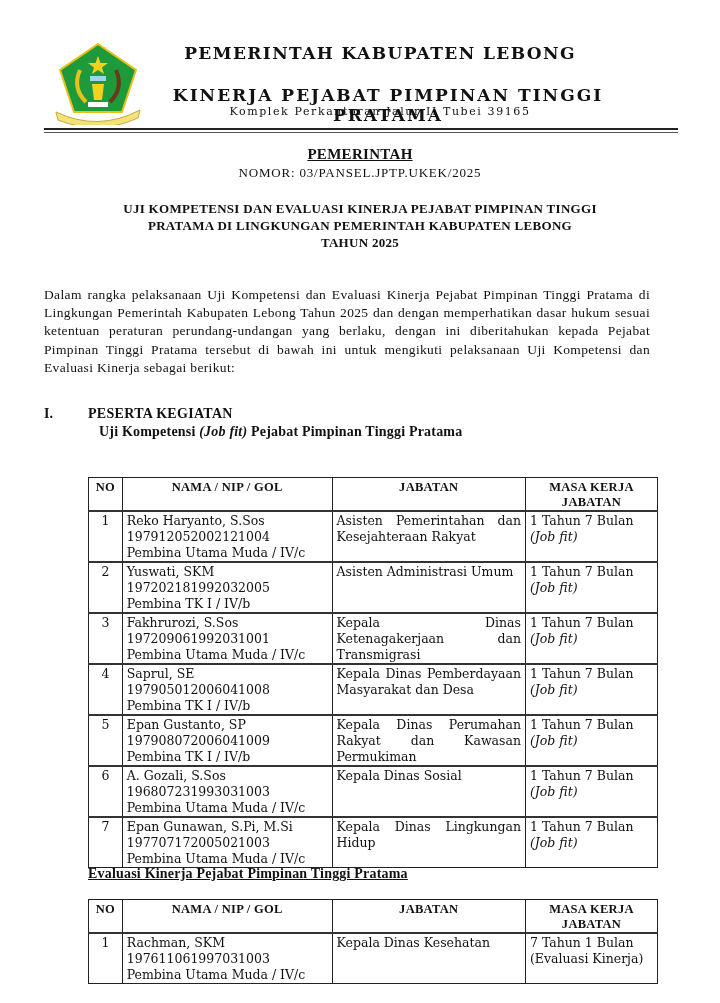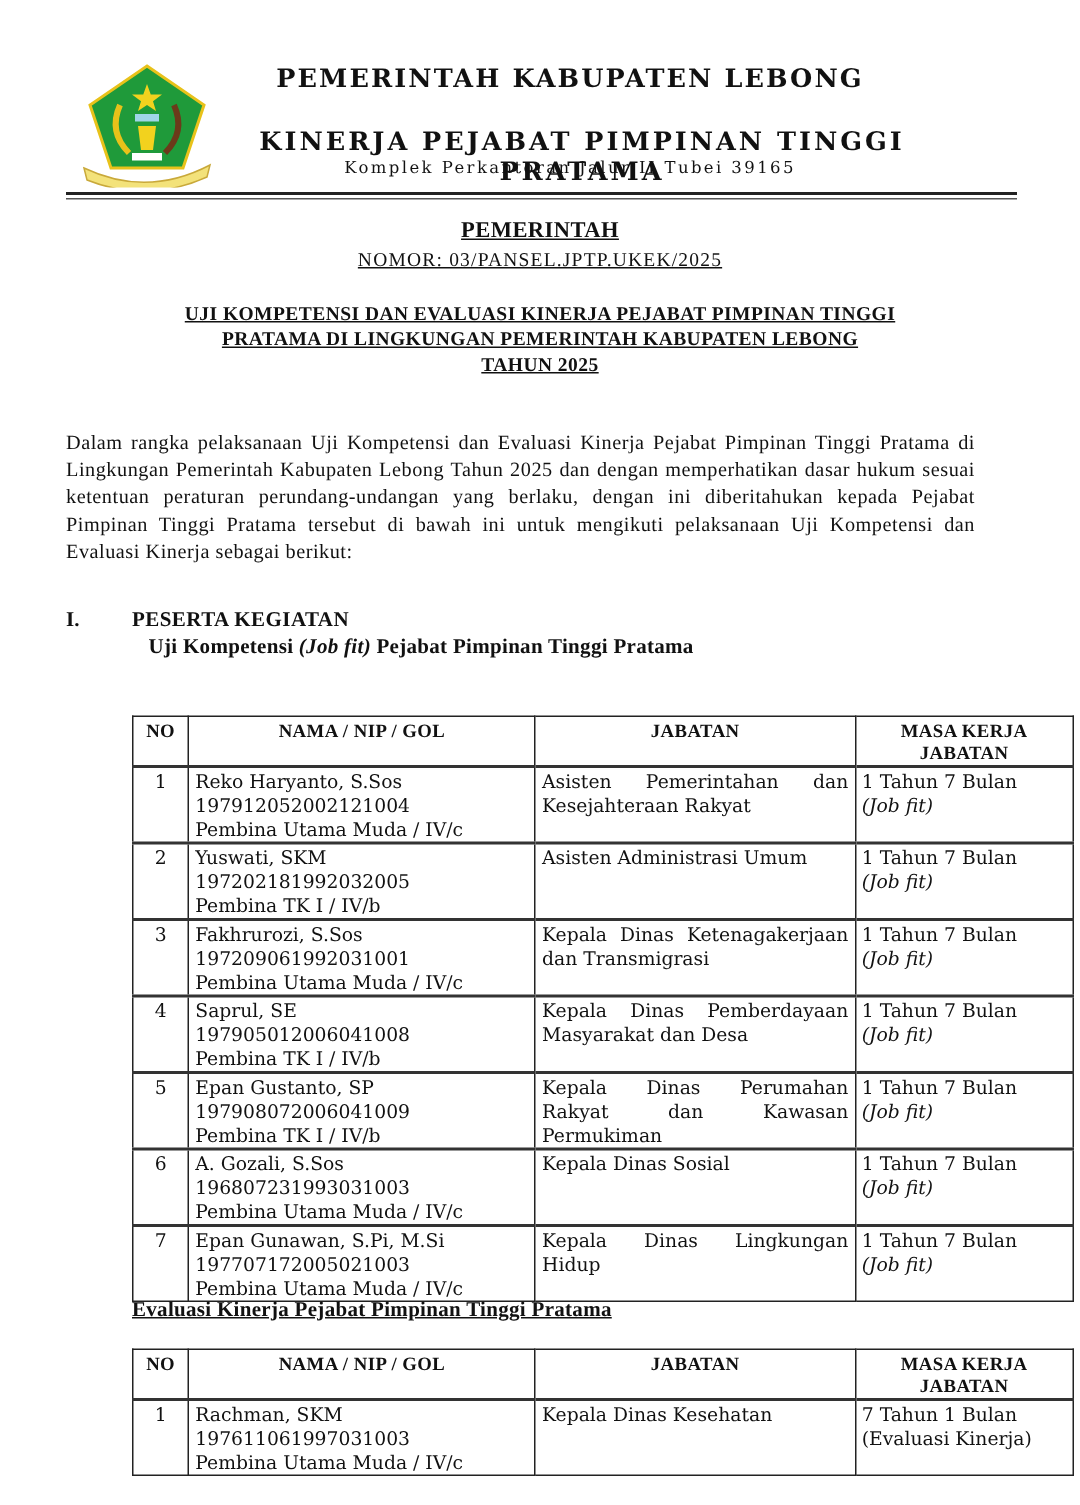--- a/index.html
+++ b/index.html
@@ -7,35 +7,35 @@
   .letterhead { position: absolute; left: 0; top: 0; width: 585px; height: 135px; }
   .logo { position: absolute; left: 52px; top: 40px; width: 92px; height: 85px; }
   .lh-lines { position: absolute; left: 120px; width: 520px; text-align: center; }
   .lh1 { top: 43px; font: bold 17px "DejaVu Serif", serif; letter-spacing: 1.4px; }
   .lh2 { top: 63px; font: bold 17px "DejaVu Serif", serif; letter-spacing: 1.3px; }
   .lh3 { top: 85px; font: bold 17px "DejaVu Serif", serif; letter-spacing: 2px; left: 128px; }
   .lh4 { top: 105px; font: 11px "DejaVu Serif", serif; letter-spacing: 1.6px; }
   .rule { position: absolute; left: 44px; width: 634px; height: 2px; top: 128px; background: #222; }
   .rule2 { position: absolute; left: 44px; width: 634px; height: 1px; top: 132px; background: #555; }
 
-  .center { position: absolute; left: 0; width: 720px; text-align: center; text-decoration: underline; }
+  .center { position: absolute; left: 0; width: 720px; text-align: center; }
   .title { top: 146px; font: bold 15px "Liberation Serif", serif; text-decoration: underline; letter-spacing: 0.3px; }
   .nomor { top: 165px; font: 13px "Liberation Serif", serif; letter-spacing: 0.8px; }
   .subject { top: 200px; font: bold 13px "Liberation Serif", serif; line-height: 17px; letter-spacing: 0.3px; }
 
   .para { position: absolute; left: 44px; width: 606px; top: 286px; font: 13.5px "Liberation Serif", serif; line-height: 18.2px; text-align: justify; letter-spacing: 0.35px; }
   .sec { position: absolute; top: 406px; font: bold 14px "Liberation Serif", serif; }
   .sec-num { left: 44px; }
   .sec-title { left: 88px; letter-spacing: 0.3px; }
   .subhead { position: absolute; left: 88px; font: bold 14px "Liberation Serif", serif; letter-spacing: 0.2px; }
   .subhead1 { top: 424px; margin-left: 11px; }
   .subhead2 { top: 866px; text-decoration: underline; }
   .subhead i { font-style: italic; }
 
-  table.grid { position: absolute; left: 88px; width: 628px; border-collapse: collapse; font: 12.5px "DejaVu Serif", serif; }
+  table.grid { position: absolute; left: 88px; width: 570px; border-collapse: collapse; font: 12.5px "DejaVu Serif", serif; }
   table.grid td, table.grid th { border: 1px solid #222; vertical-align: top; padding: 1px 4px 0 4px; line-height: 16px; }
   table.grid tr.r td { border-top: 2px solid #333; }
   table.grid th { font: bold 12.5px "Liberation Serif", serif; text-align: center; height: 30px; padding-top: 2px; letter-spacing: 0.3px; }
   .c-no { width: 24px; text-align: center; }
   .c-nama { width: 196px; }
   .c-jab { width: 180px; }
   .c-masa { width: 120px; }
   td.c-jab { text-align: justify; text-align-last: left; }
   .t1 { top: 477px; }
   .t2 { top: 899px; }

